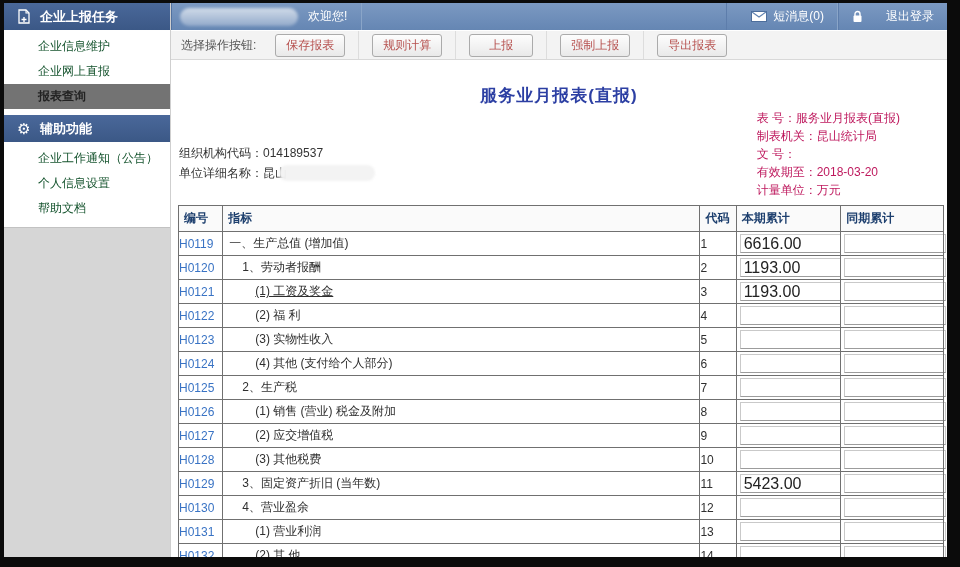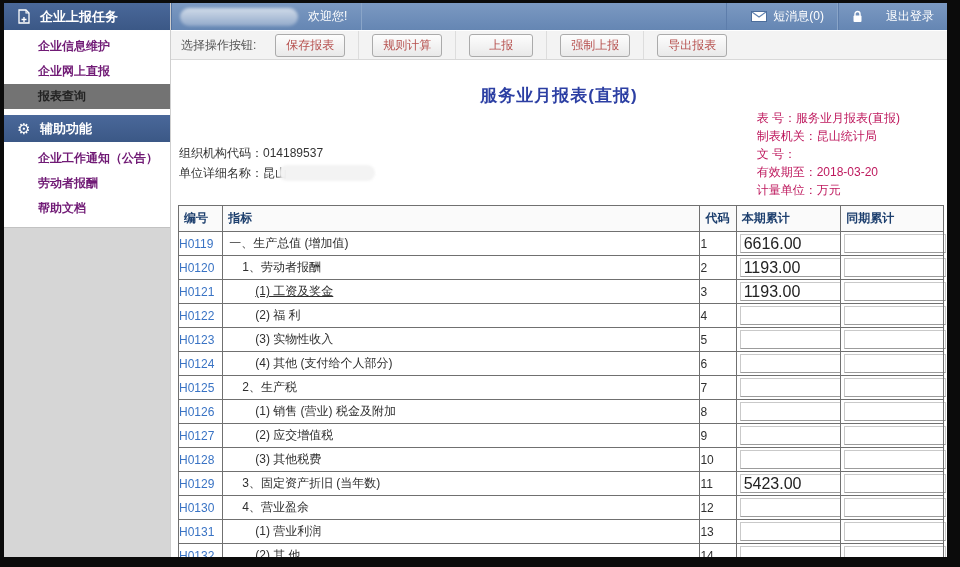--- a/index.html
+++ b/index.html
@@ -14,21 +14,21 @@
   
   .sidebar{width:166px;min-width:166px;display:flex;flex-direction:column;background:#fff;border-right:1px solid #cfcfcf;}
   .side-hdr{
     height:27px;display:flex;align-items:center;gap:8px;padding:0 0 0 12px;
     background:linear-gradient(#4a689a,#3b5886);color:#fff;font-size:13px;font-weight:bold;
   }
   .side-hdr .hico{width:16px;height:16px;display:inline-flex;align-items:center;justify-content:center;}
   .gear-glyph{font-size:15px;line-height:15px;color:#fff;}
   .side-item{
     height:25px;display:flex;align-items:center;padding-left:34px;
-    font-size:12px;color:#701a75;cursor:pointer;background:#fff;font-weight:bold;
+    font-size:12px;color:#14532d;cursor:pointer;background:#fff;
   }
   .side-item.selected{background:#737373;font-weight:bold;color:#222;}
   .side-group{padding:4px 0 6px 0;}
   .side-fill{flex:1;background:#d6d6d6;border-top:1px solid #c2c2c2;}
   
   .main{flex:1;display:flex;flex-direction:column;min-width:0;}
   .topbar{
     height:27px;background:linear-gradient(#7b99c2,#6586b3);
     display:flex;align-items:center;color:#fff;font-size:12px;
     border-left:1px solid #51719f;
@@ -117,21 +117,21 @@
       <span class="hico">
           <span class="gear-glyph">⚙</span>
         </span>
       <span>辅助功能</span>
     </div>
     <div class="side-group">
       <div class="side-item">
           <span>企业工作通知（公告）</span>
         </div>
       <div class="side-item">
-          <span>劳动者报酬</span>
+          <span>个人信息设置</span>
         </div>
       <div class="side-item">
           <span>帮助文档</span>
         </div>
     </div>
     <div class="side-fill"></div>
   </div>
 
   <div class="main">
 

